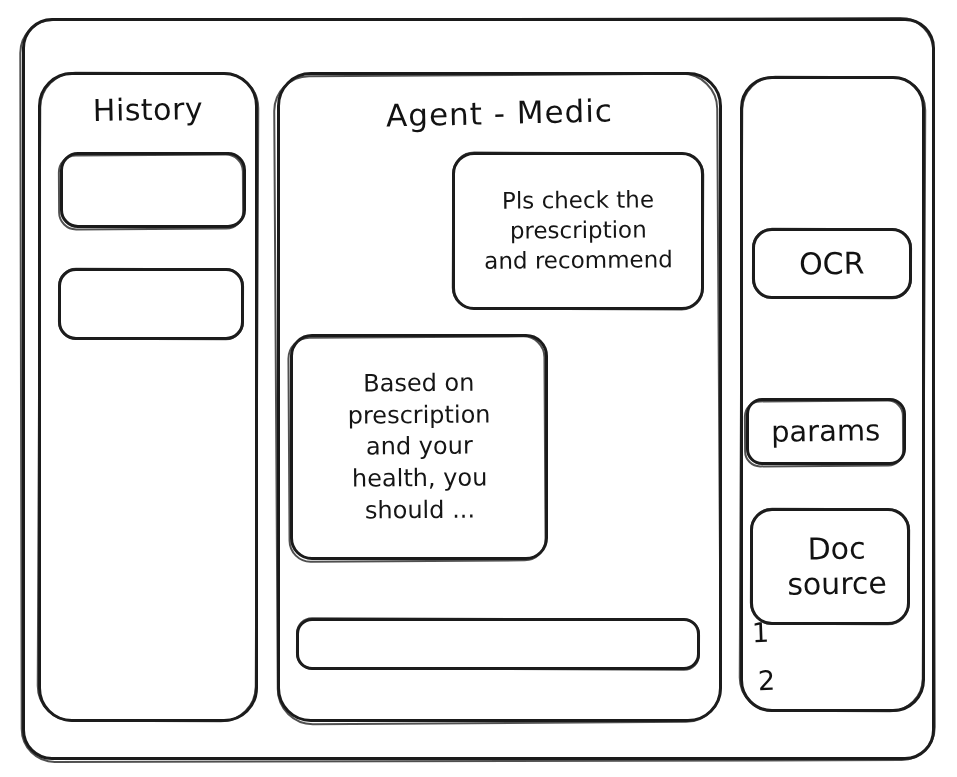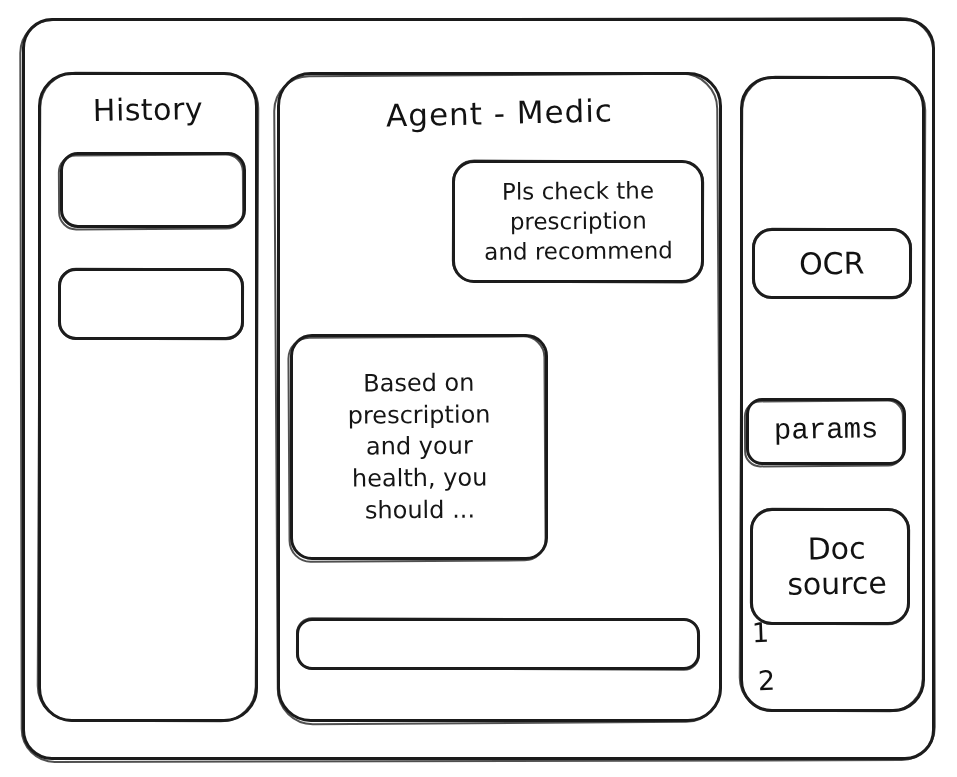--- a/index.html
+++ b/index.html
@@ -125,22 +125,22 @@
   .bubble .bubble-text {
     font-size: 23px;
     line-height: 1.30;
     text-align: center;
     color: #151515;
     white-space: pre-line;
     transform: rotate(-0.5deg);
   }
 
   #user-bubble {
-    left: 452px; top: 160px;
-    width: 252px; height: 123px;
+    left: 452px; top: 152px;
+    width: 252px; height: 158px;
   }
   #assistant-bubble {
     left: 290px; top: 334px;
     width: 258px; height: 226px;
   }
   #assistant-bubble .bubble-text { font-size: 24px; line-height: 1.32; }
 
   #composer-input {
     left: 296px; top: 618px;
     width: 404px; height: 52px;
@@ -168,21 +168,20 @@
     width: 160px; height: 90px;
   }
   #tool-ocr {
     left: 752px; top: 228px;
     width: 160px; height: 71px;
   }
   #tool-params {
     left: 746px; top: 398px;
     width: 160px; height: 67px;
     border-radius: 16px;
-    font-family: Liberation Mono, monospace;
   }
   #tool-params .tool-label { font-size: 29px; }
   #tool-docsource {
     left: 750px; top: 508px;
     width: 160px; height: 117px;
     border-radius: 22px;
     padding-left: 14px;
   }
 
   .doc-list-item {

